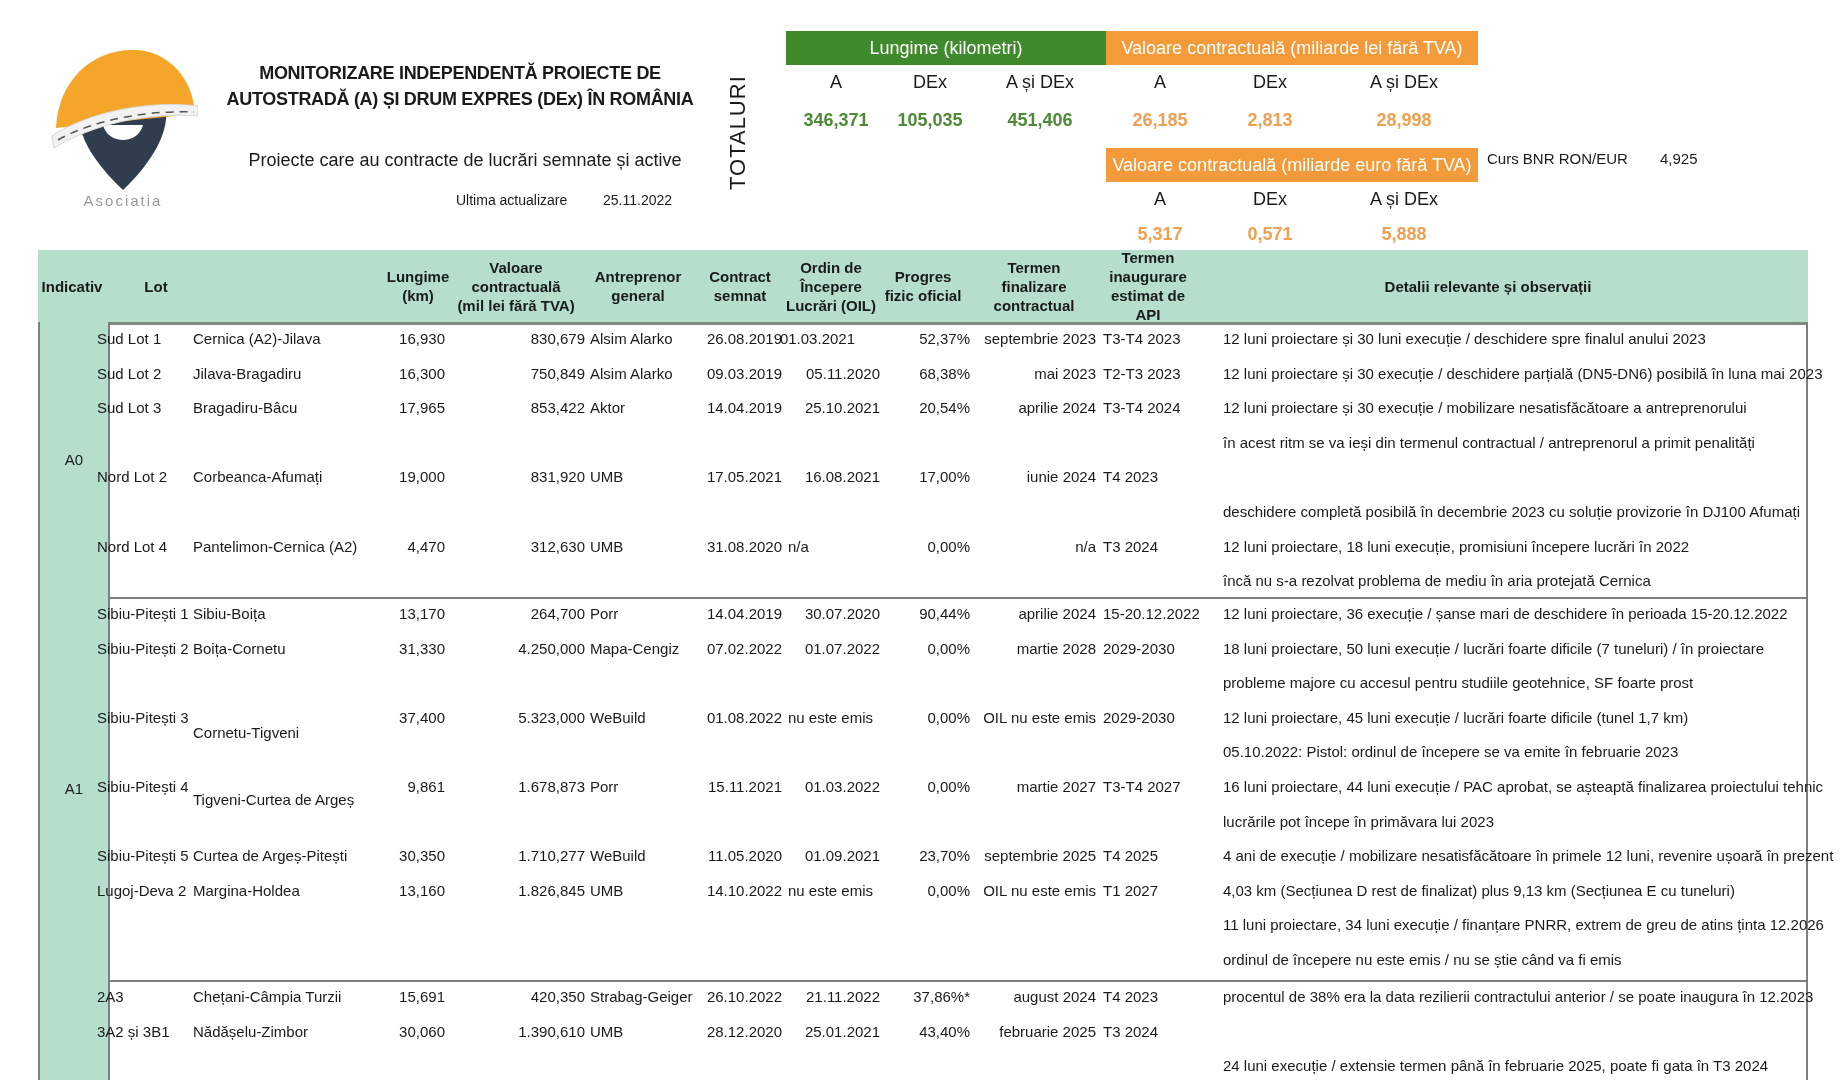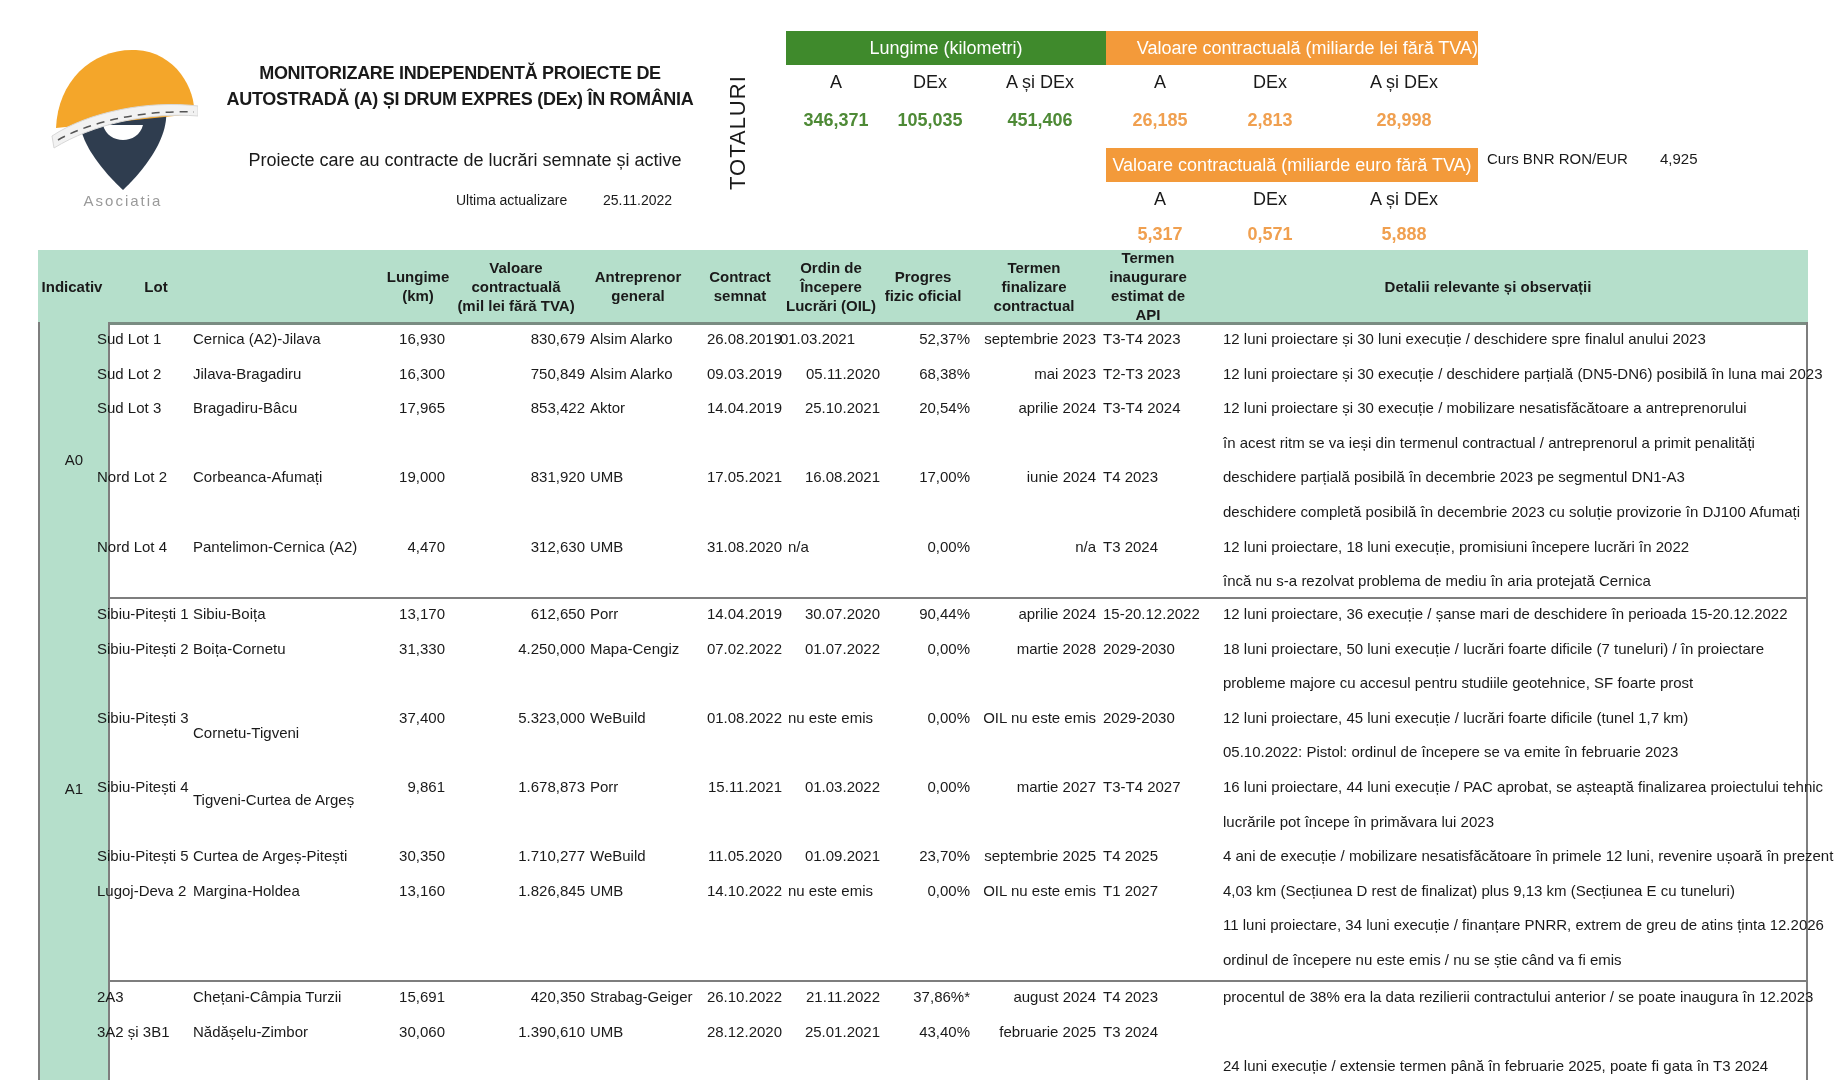--- a/index.html
+++ b/index.html
@@ -11,21 +11,21 @@
   #logo .pro { position:absolute; left:0; width:150px; text-align:center; top:170px; font-size:14px; font-weight:bold; color:#ec4899;margin-top:48px; }
   
   #title { left:210px; top:60px; width:500px; text-align:center; font-size:18px; font-weight:bold; line-height:26px; letter-spacing:-0.3px; }
   #subtitle { left:220px; top:150px; width:490px; text-align:center; font-size:18px; }
   #update-label { left:456px; top:192px; font-size:14px; }
   #update-date { left:603px; top:192px; font-size:14px; }
   #totaluri { left:725px; top:190px; transform:rotate(-90deg); transform-origin:left top; font-size:22px; letter-spacing:1px; width:110px; }
   
   .band { height:34px; line-height:34px; color:#fff; font-size:18px; text-align:center; }
   #band-len { left:786px; top:31px; width:320px; background:#3f8a2c; }
-  #band-lei { left:1106px; top:31px; width:372px; background:#f39a3a;text-align:right; }
+  #band-lei { left:1106px; top:31px; width:372px; background:#f39a3a; }
   #band-eur { left:1106px; top:148px; width:372px; background:#f39a3a; }
   .tot-h { font-size:18px; text-align:center; width:100px; }
   .tot-v { font-size:18px; font-weight:bold; text-align:center; width:100px; }
   .green { color:#4e8a36; }
   .orange { color:#f0a050; }
   #bnr-label { left:1487px; top:150px; font-size:15px; }
   #bnr-value { left:1660px; top:150px; font-size:15px; }
   
   #table { left:38px; top:250px; width:1770px; }
   .thead { position:absolute; left:0; top:0; width:1770px; height:72px; background:#b5dfcb; border-bottom:3px solid #7a8c82; }
@@ -151,31 +151,30 @@
         <div class="cell" style="top: 214.6px; left: 550px;">UMB</div>
         <div class="cell r" style="top: 214.6px; left: 630px; width: 112px;">31.08.2020</div>
         <div class="cell" style="top: 214.6px; left: 748px; width: 92px;">n/a</div>
         <div class="cell r" style="top: 214.6px; left: 820px; width: 110px;">0,00%</div>
         <div class="cell r" style="top: 214.6px; left: 936px; width: 120px;">n/a</div>
         <div class="cell" style="top: 214.6px; left: 1063px;">T3 2024</div>
         <div class="note" style="top: 7px;">12 luni proiectare și 30 luni execuție / deschidere spre finalul anului 2023</div>
         <div class="note" style="top: 41.6px;">12 luni proiectare și 30 execuție / deschidere parțială (DN5-DN6) posibilă în luna mai 2023</div>
         <div class="note" style="top: 76.2px;">12 luni proiectare și 30 execuție / mobilizare nesatisfăcătoare a antreprenorului</div>
         <div class="note" style="top: 110.8px;">în acest ritm se va ieși din termenul contractual / antreprenorul a primit penalități</div>
-        <div class="note" style="top: 145.4px;">deschidere parțială posibilă în decembrie 2023 pe segmentul DN1-A3</div>
         <div class="note" style="top: 180px;">deschidere completă posibilă în decembrie 2023 cu soluție provizorie în DJ100 Afumați</div>
         <div class="note" style="top: 214.6px;">12 luni proiectare, 18 luni execuție, promisiuni începere lucrări în 2022</div>
         <div class="note" style="top: 249.2px;">încă nu s-a rezolvat problema de mediu în aria protejată Cernica</div>
       </div>
       <div class="group" style="top: 347px; height: 383px; border-bottom: 2px solid rgb(126, 126, 126);">
         <div class="group-ind">A1</div>
         <div class="cell" style="top: 7px; left: 57px;">Sibiu-Pitești 1</div>
         <div class="cell" style="top: 7px; left: 153px;">Sibiu-Boița</div>
         <div class="cell r" style="top: 7px; left: 280px; width: 125px;">13,170</div>
-        <div class="cell r" style="top: 7px; left: 405px; width: 140px;">612,650</div>
+        <div class="cell r" style="top: 7px; left: 405px; width: 140px;">264,700</div>
         <div class="cell" style="top: 7px; left: 550px;">Porr</div>
         <div class="cell r" style="top: 7px; left: 630px; width: 112px;">14.04.2019</div>
         <div class="cell r" style="top: 7px; left: 748px; width: 92px;">30.07.2020</div>
         <div class="cell r" style="top: 7px; left: 820px; width: 110px;">90,44%</div>
         <div class="cell r" style="top: 7px; left: 936px; width: 120px;">aprilie 2024</div>
         <div class="cell" style="top: 7px; left: 1063px;">15-20.12.2022</div>
         <div class="cell" style="top: 41.6px; left: 57px;">Sibiu-Pitești 2</div>
         <div class="cell" style="top: 41.6px; left: 153px;">Boița-Cornetu</div>
         <div class="cell r" style="top: 41.6px; left: 280px; width: 125px;">31,330</div>
         <div class="cell r" style="top: 41.6px; left: 405px; width: 140px;">4.250,000</div>

